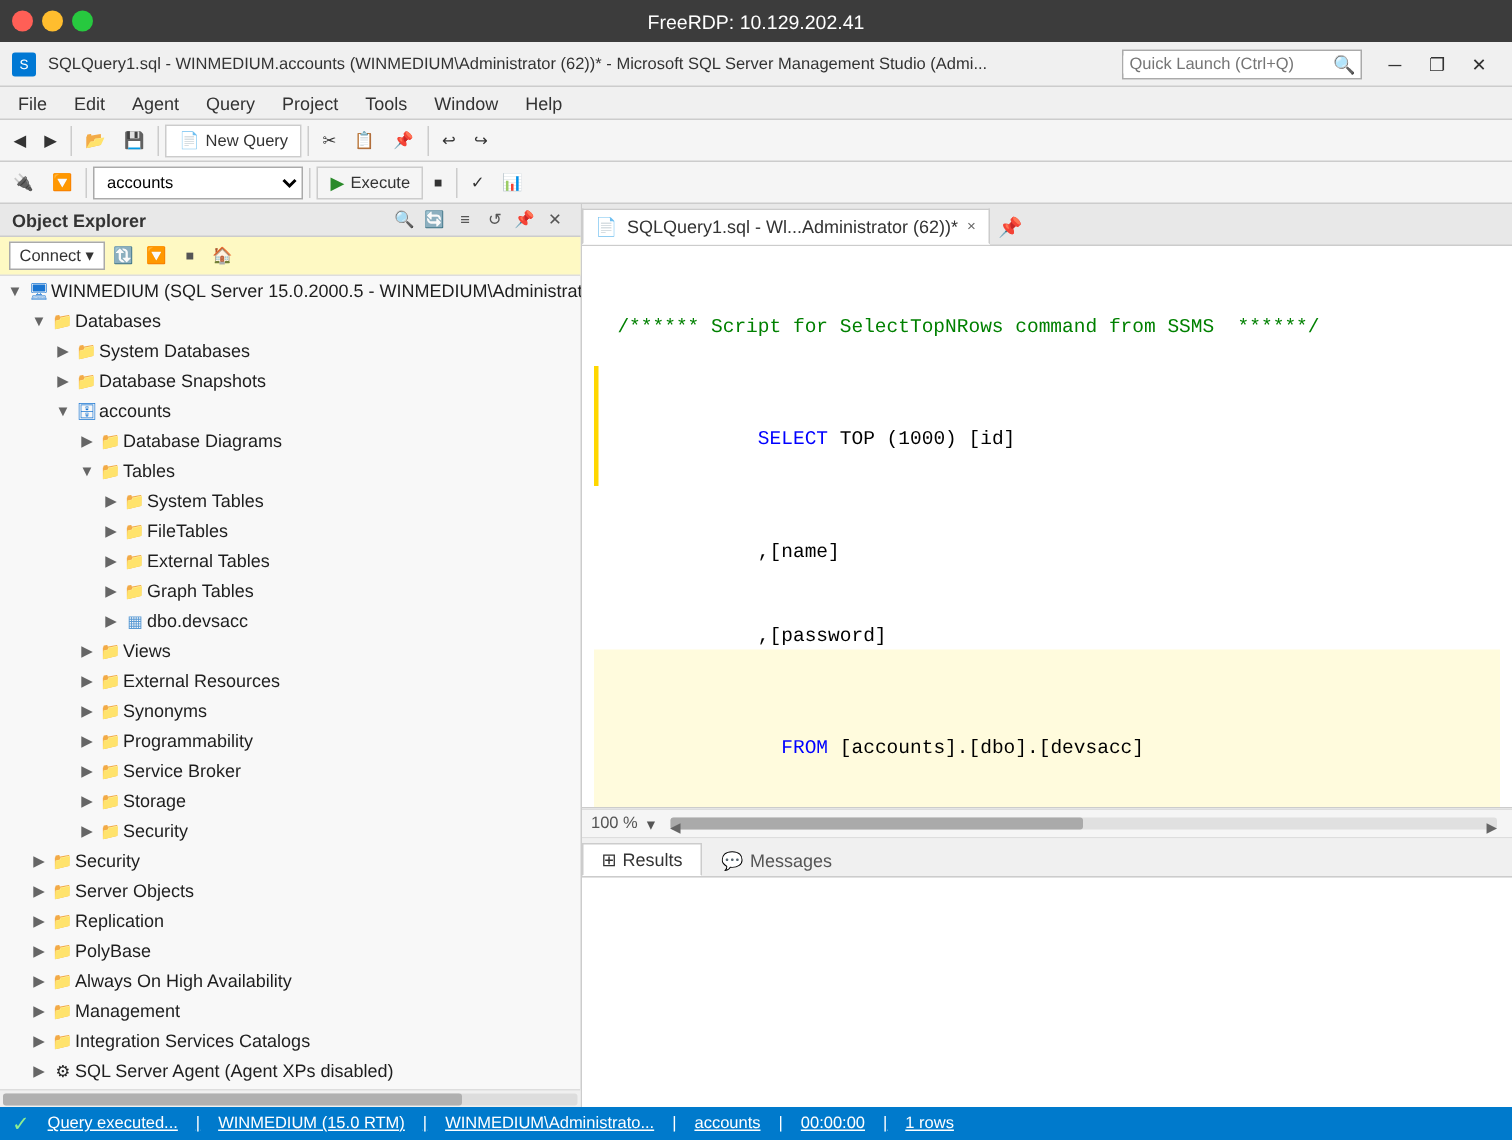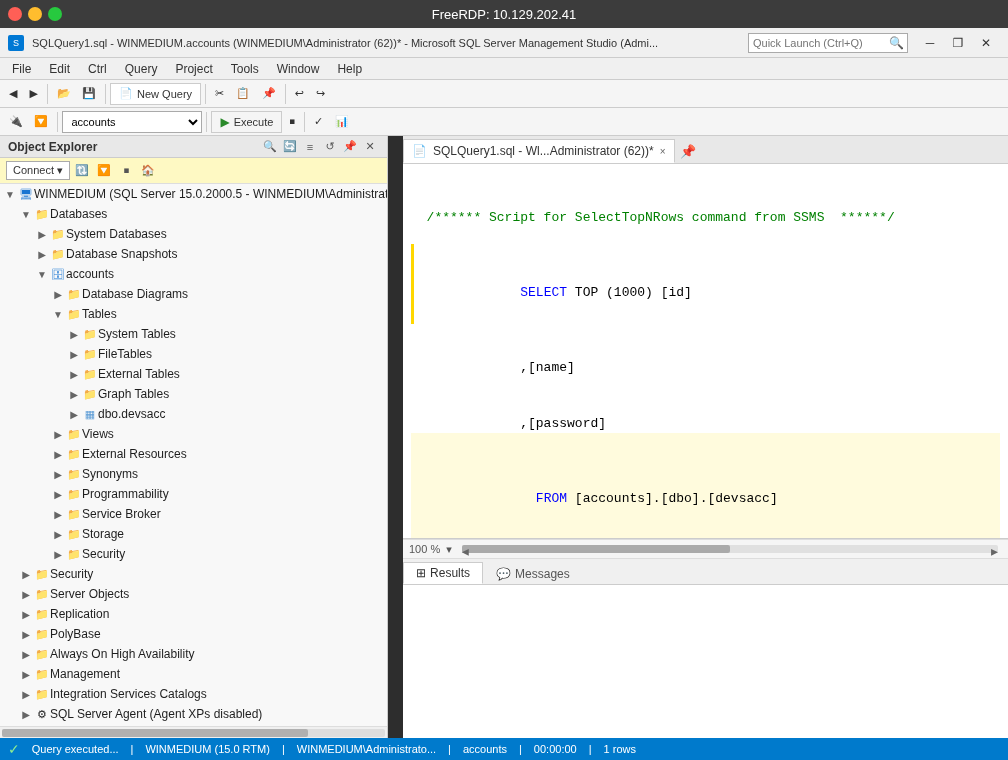--- a/index.html
+++ b/index.html
@@ -116,21 +116,20 @@
       cursor: pointer;
       font-size: 11px;
       color: #333;
     }
     .play-icon { color: #2a8a2a; font-size: 12px; }
 
     
     .main-content {
       display: flex;
       height: calc(760px - 28px - 30px - 22px - 28px - 28px - 22px);
-      gap: 15px;
     }
 
     
     .object-explorer {
       width: 388px;
       background: #f8f8f8;
       border-right: 1px solid #ccc;
       display: flex;
       flex-direction: column;
       height: 100%;
@@ -298,21 +297,21 @@
 
     
     .status-bar {
       height: 22px;
       background: #007acc;
       display: flex;
       align-items: center;
       padding: 0 8px;
       gap: 12px;
     }
-    .status-item { font-size: 11px; color: white; }
+    .status-item { font-size: 11px; color: white; text-decoration: underline; }
 
     
     .oe-pin-icons { display: flex; gap: 2px; }
 
     
     .oe-tree::-webkit-scrollbar { width: 10px; }
     .oe-tree::-webkit-scrollbar-track { background: #f0f0f0; }
     .oe-tree::-webkit-scrollbar-thumb { background: #c0c0c0; }
     .code-editor::-webkit-scrollbar { height: 10px; }
     .code-editor::-webkit-scrollbar-track { background: #f0f0f0; }
@@ -343,21 +342,21 @@
   <div class="win-controls">
     <div class="win-ctrl">─</div>
     <div class="win-ctrl">❐</div>
     <div class="win-ctrl close">✕</div>
   </div>
 </div>
 
 <div class="menu-bar">
   <span class="menu-item">File</span>
   <span class="menu-item">Edit</span>
-  <span class="menu-item">Ctrl</span>
+  <span class="menu-item">Agent</span>
   <span class="menu-item">Query</span>
   <span class="menu-item">Project</span>
   <span class="menu-item">Tools</span>
   <span class="menu-item">Window</span>
   <span class="menu-item">Help</span>
 </div>
 
 <div class="toolbar">
   <button class="toolbar-btn">◀</button>
   <button class="toolbar-btn">▶</button>

